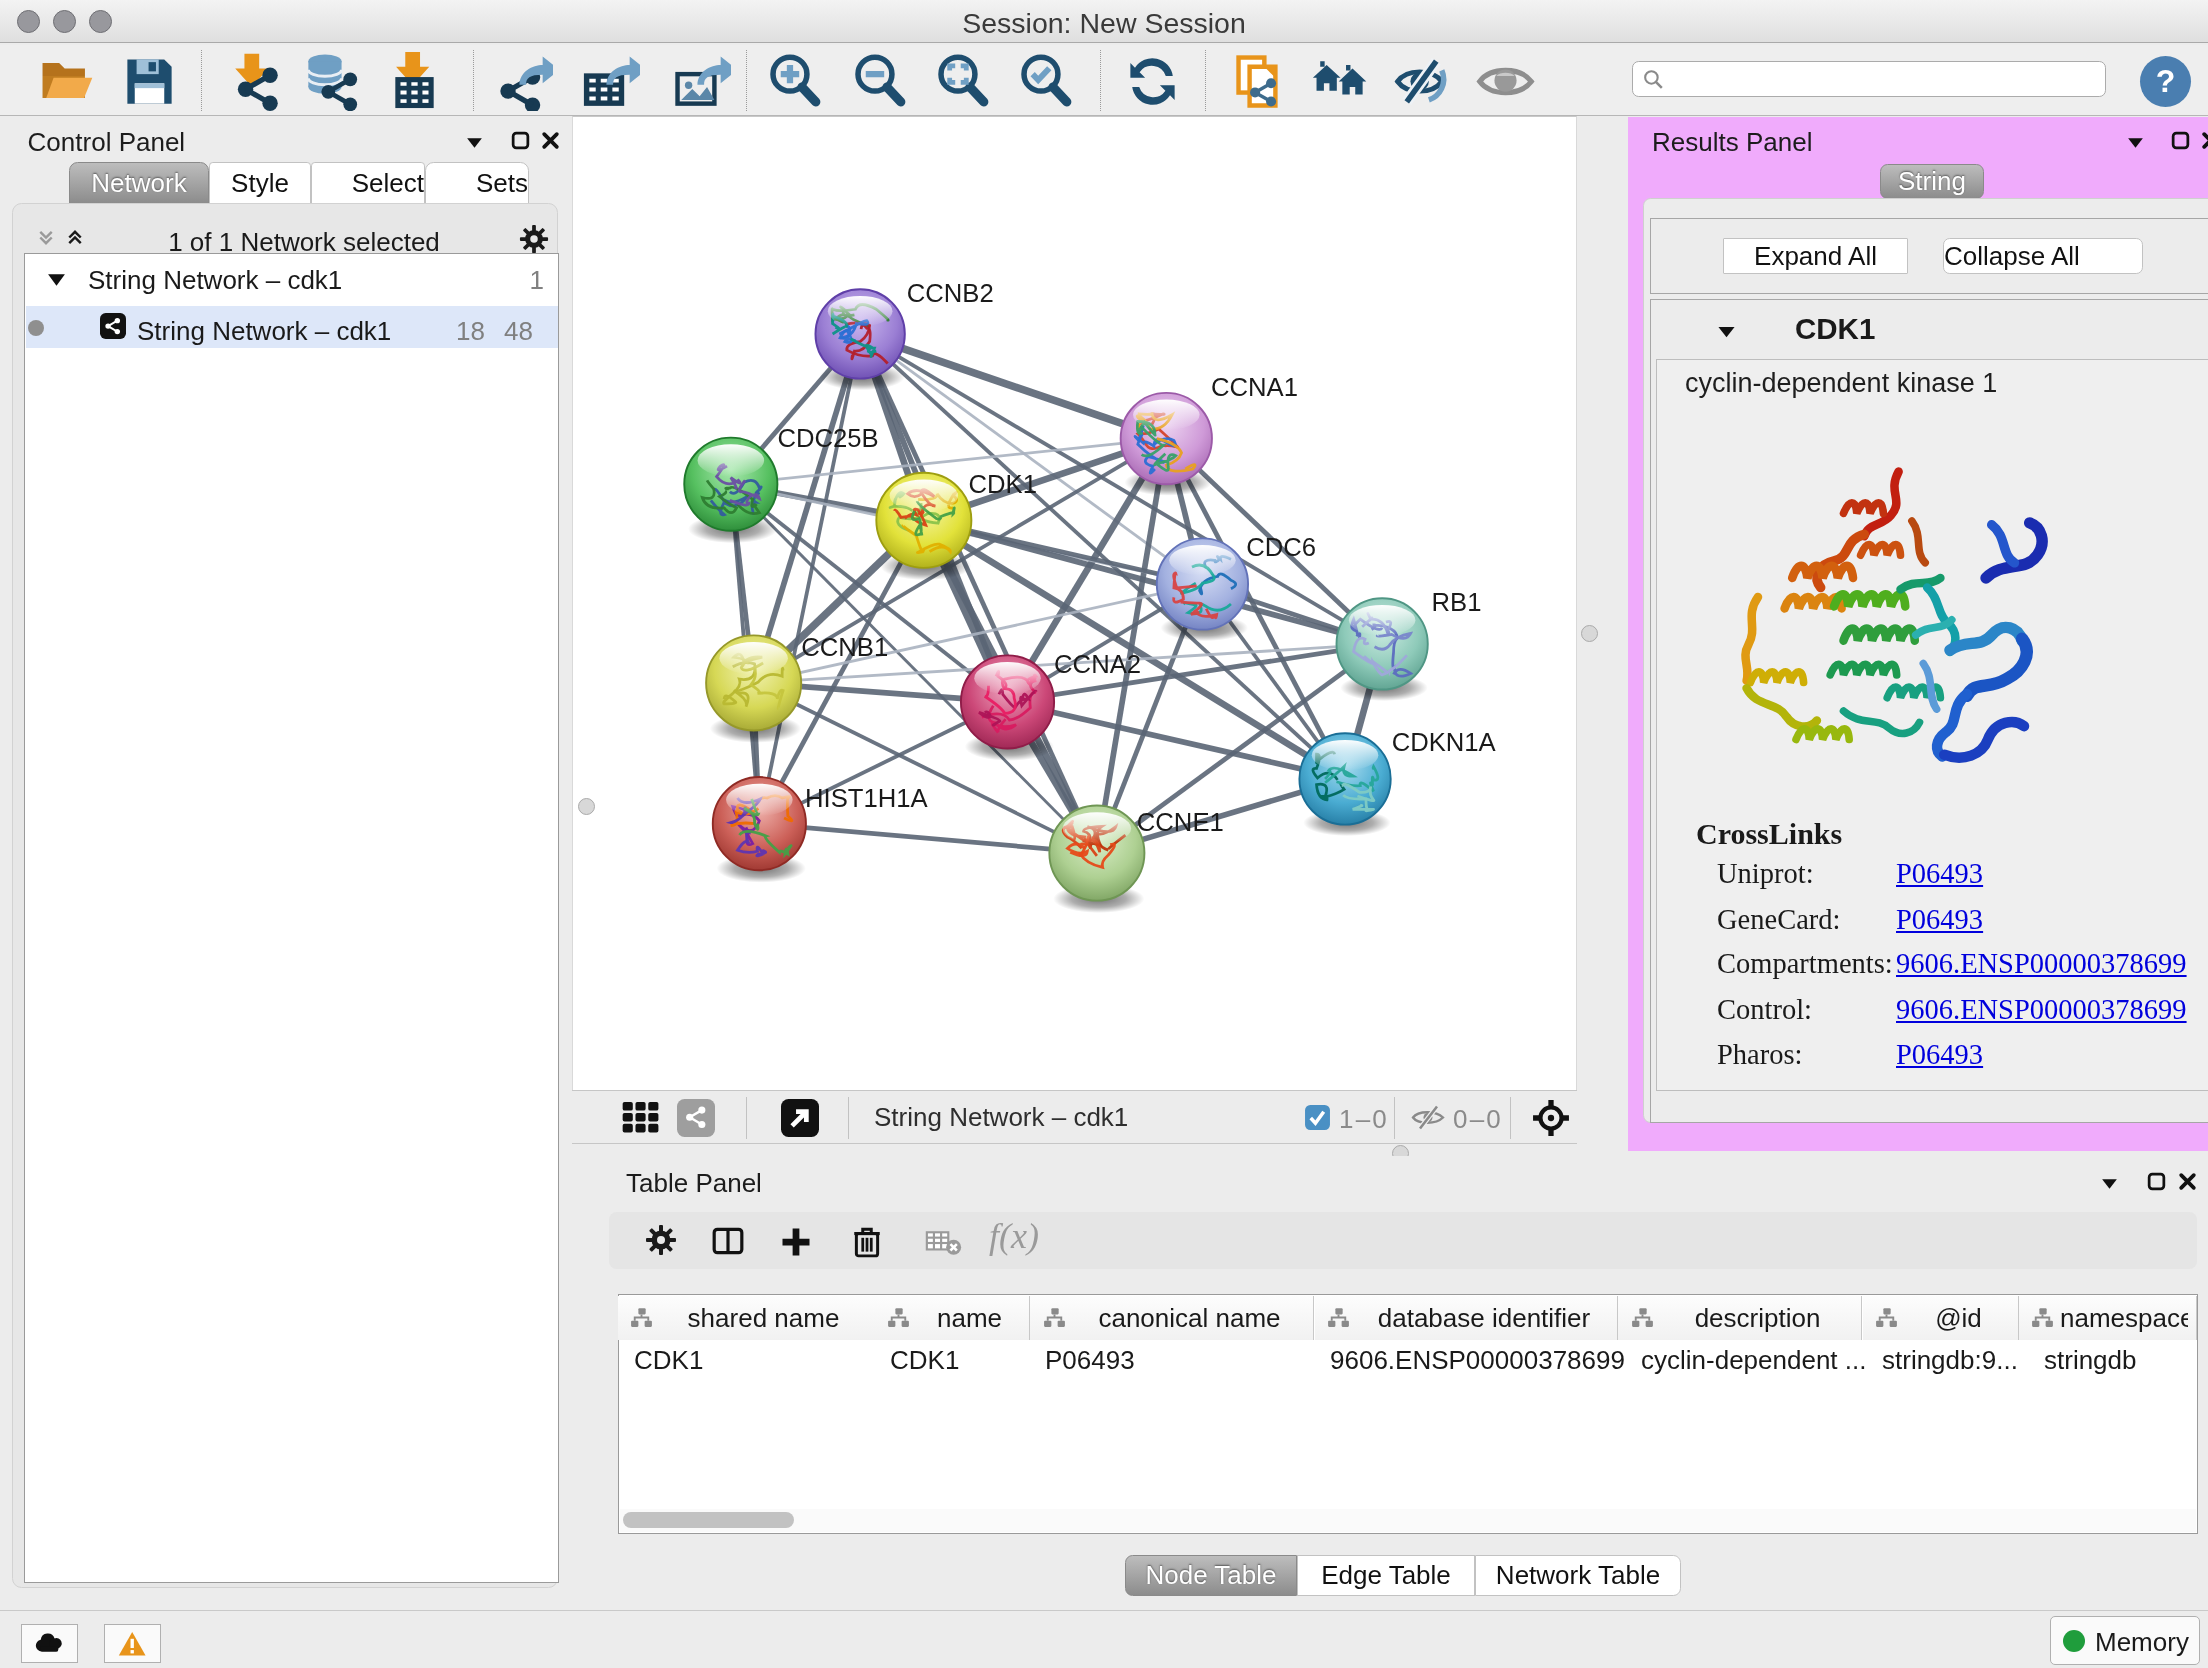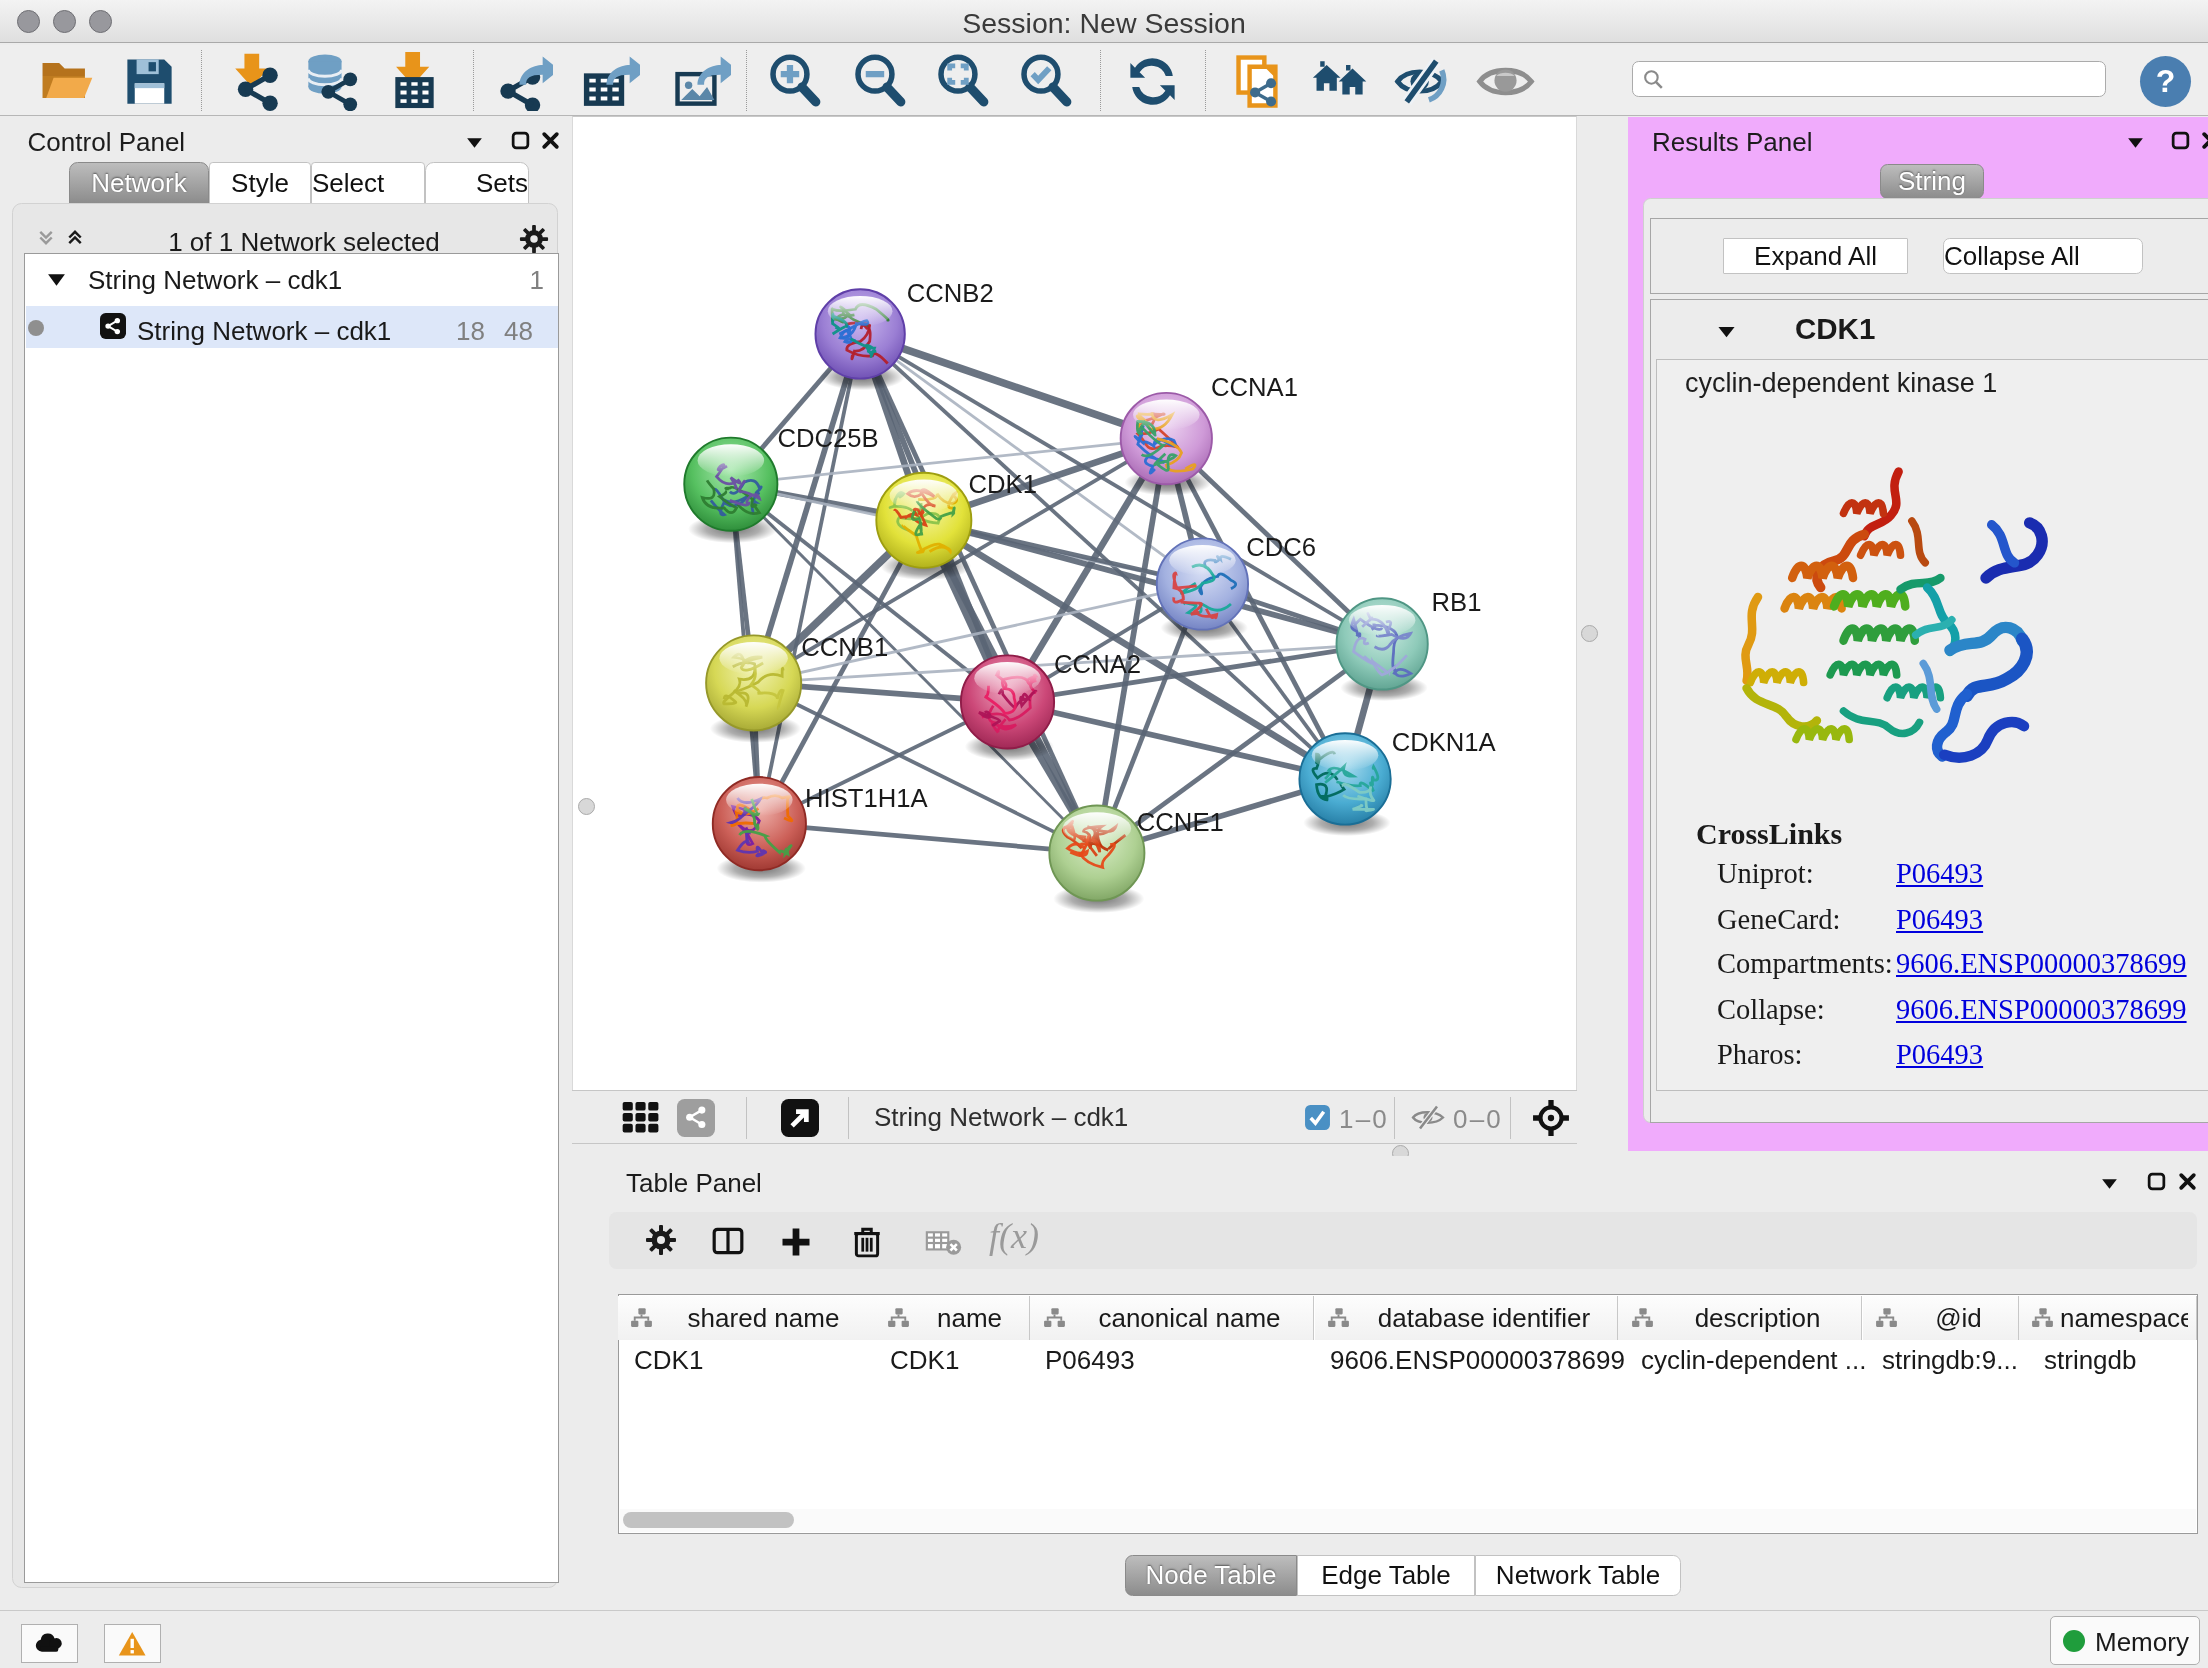--- a/index.html
+++ b/index.html
@@ -166,21 +166,21 @@
     <div class="abs" style="left:510px;top:13.3px;width:21px;height:21px"><svg viewBox="0 0 20 20" width="100%" height="100%">
         <rect x="3" y="3" width="14" height="14" rx="3" fill="none" stroke="#111" stroke-width="2.6"></rect>
       </svg></div>
     <div class="abs" style="left:540px;top:13.3px;width:21px;height:21px"><svg viewBox="0 0 20 20" width="100%" height="100%">
         <g stroke="#111" stroke-width="3.6" stroke-linecap="round">
           <path d="M4 4 L16 16 M16 4 L4 16"></path>
         </g>
       </svg></div>
     <div class="abs graybtn" style="left:69px;top:45px;width:140px;height:42px;border-radius:8.6px 8.6px 0 0;font-size:26px;text-align:center;line-height:40px;text-shadow:0 -1px 1.9px #555">Network</div>
 <div class="abs whitebtn" style="left:209px;top:45px;width:102px;height:42px;border-radius:3.8px 3.8px 0 0;font-size:26px;text-align:center;line-height:40px">Style</div>
-<div class="abs whitebtn" style="left:311px;top:45px;width:114px;height:42px;border-radius:3.8px 3.8px 0 0;font-size:26px;text-align:left;line-height:40px">Select</div>
+<div class="abs whitebtn" style="left:311px;top:45px;width:114px;height:42px;border-radius:3.8px 3.8px 0 0;font-size:26px;text-align:right;line-height:40px">Select</div>
 <div class="abs whitebtn" style="left:425px;top:45px;width:104px;height:42px;border-radius:8.6px 8.6px 0 0;font-size:26px;text-align:right;line-height:40px">Sets</div>
     <div class="abs" style="left:12.4px;top:86px;width:546px;height:1385px;background:#e7e7e7;border:1px solid #d2d2d2;border-radius:9.5px"></div>
     <div class="abs" style="left:37px;top:111px;width:18px;height:19px"><svg viewBox="0 0 22 22" width="100%" height="100%">
         <path d="M4 4 l7 7 7-7 M4 11 l7 7 7-7" stroke="#9a9a9a" stroke-width="3" fill="none"></path>
       </svg></div>
     <div class="abs" style="left:66px;top:111px;width:18px;height:19px"><svg viewBox="0 0 22 22" width="100%" height="100%">
         <path d="M4 11 l7-7 7 7 M4 18 l7-7 7 7" stroke="#1a1a1a" stroke-width="3" fill="none"></path>
       </svg></div>
     <div class="abs" style="left:114px;top:110px;width:380px;font-size:26px;text-align:center">1 of 1 Network selected</div>
     <div class="abs" style="left:519px;top:107px;width:30px;height:30px"><svg viewBox="0 0 32 32" width="100%" height="100%">
@@ -555,21 +555,21 @@
         <path d="M256 306 C276 314 296 306 302 290 C310 270 330 268 340 276" fill="none" stroke="#1b3fc0" stroke-width="11" stroke-linecap="round"></path>
         <path d="M234 210 C246 226 238 244 248 258" fill="none" stroke="#5b9bd8" stroke-width="8" stroke-linecap="round"></path>
       </svg></div>
     <div class="abs" style="left:68px;top:700px;font-family:'Liberation Serif',serif;font-size:30px;font-weight:bold">CrossLinks</div>
     <div class="abs" style="left:89px;top:741px;font-family:'Liberation Serif',serif;font-size:28.5px">Uniprot:</div>
     <div class="abs" style="left:268px;top:741px;font-family:'Liberation Serif',serif;font-size:28.5px"><a class="lnk">P06493</a></div>
     <div class="abs" style="left:89px;top:787px;font-family:Liberation Serif, serif;font-size:28.5px">GeneCard:</div>
     <div class="abs" style="left:268px;top:787px;font-family:'Liberation Serif',serif;font-size:28.5px"><a class="lnk">P06493</a></div>
     <div class="abs" style="left:89px;top:831px;font-family:'Liberation Serif',serif;font-size:28.5px">Compartments:</div>
     <div class="abs" style="left:268px;top:831px;font-family:'Liberation Serif',serif;font-size:28.5px"><a class="lnk">9606.ENSP00000378699</a></div>
-    <div class="abs" style="left:89px;top:877px;font-family:'Liberation Serif',serif;font-size:28.5px">Collapse:</div>
+    <div class="abs" style="left:89px;top:877px;font-family:'Liberation Serif',serif;font-size:28.5px">Control:</div>
     <div class="abs" style="left:268px;top:877px;font-family:'Liberation Serif',serif;font-size:28.5px"><a class="lnk">9606.ENSP00000378699</a></div>
     <div class="abs" style="left:89px;top:922px;font-family:'Liberation Serif',serif;font-size:28.5px">Pharos:</div>
     <div class="abs" style="left:268px;top:922px;font-family:'Liberation Serif',serif;font-size:28.5px"><a class="lnk">P06493</a></div>
   </div>
 <div class="abs" style="left:572px;top:1156px;width:1637px;height:455px;background:#ececec">
     <div class="abs panel-title" style="left:54px;top:12.4px">Table Panel</div>
     <div class="abs" style="left:1527px;top:17px;width:21px;height:21px"><svg viewBox="0 0 20 20" width="100%" height="100%">
         <path d="M3 6 h14 l-7 9 z" fill="#111"></path>
       </svg></div>
     <div class="abs" style="left:1574px;top:15px;width:21px;height:21px"><svg viewBox="0 0 20 20" width="100%" height="100%">

